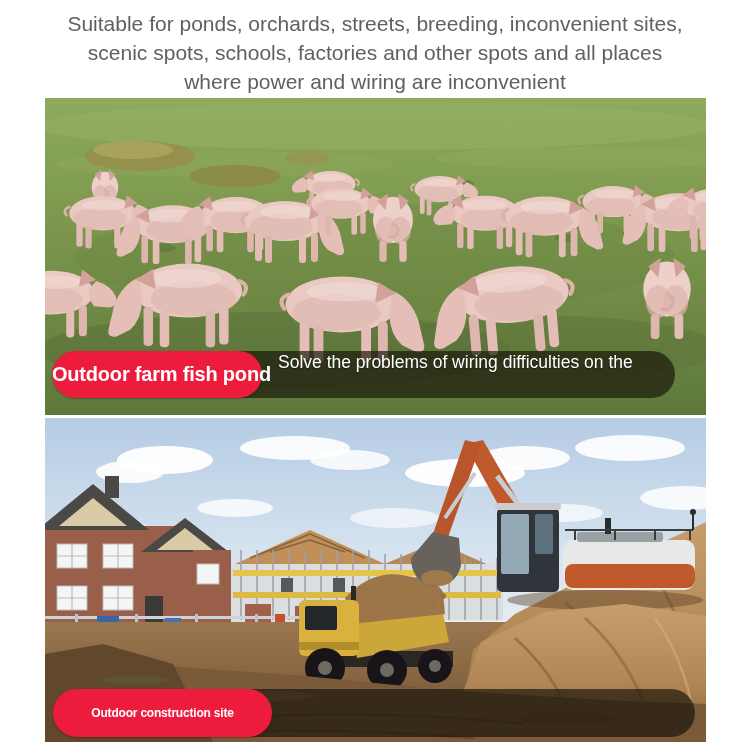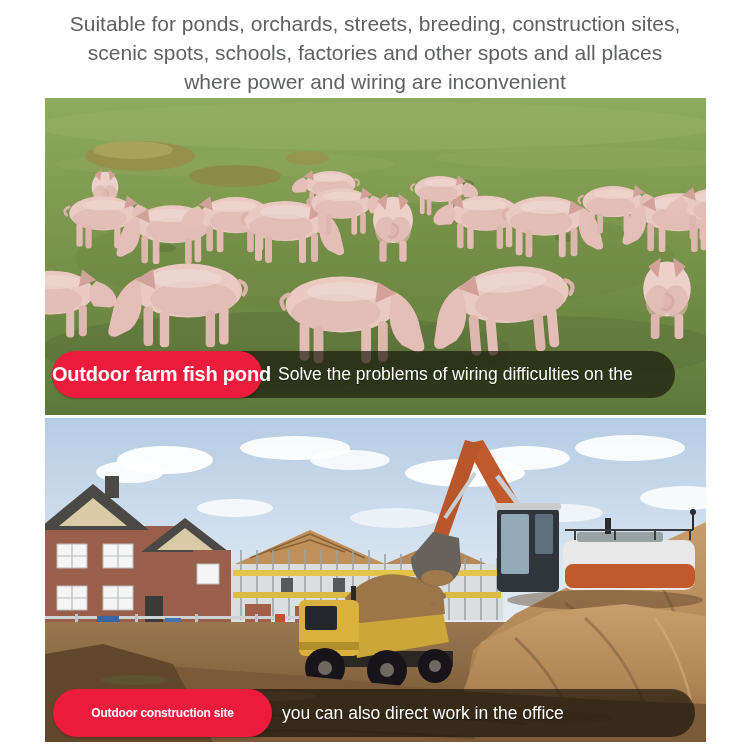--- a/index.html
+++ b/index.html
@@ -6,38 +6,38 @@
   .page{position:relative;width:750px;height:750px;background:#ffffff;overflow:hidden;
         font-family:"Liberation Sans","DejaVu Sans",sans-serif;}
   .header{position:absolute;top:9px;left:0;width:750px;text-align:center;
           color:#5f6062;font-size:21px;line-height:29px;font-weight:400;}
   .photo{position:absolute;left:45px;width:661px;margin:0;padding:0;overflow:hidden;background:#7a954b;}
   .photo svg{display:block;width:100%;height:100%;}
   .photo1{top:98px;height:317px;}
   .photo2{top:418px;height:324px;background:#c6d6e8;}
   .caption{position:absolute;left:0;top:0;width:100%;height:100%;pointer-events:none;}
   .cap-bar{position:absolute;background:rgba(22,18,8,0.66);border-radius:24px;
-           display:flex;flex-direction:column;justify-content:center;box-sizing:border-box;}
+           display:flex;flex-direction:column;box-sizing:border-box;}
   .photo1 .cap-bar{left:12px;top:253px;width:618px;height:47px;padding-left:221px;}
   .photo2 .cap-bar{left:12px;top:271px;width:638px;height:48px;padding-left:225px;}
   .cap-line{margin:0;color:#ffffff;font-size:17.5px;line-height:23px;white-space:nowrap;
             text-shadow:0 1px 1px rgba(0,0,0,0.45);}
   .cap-pill{position:absolute;background:#ed1c3d;color:#ffffff;text-align:center;
             border-radius:24px;white-space:nowrap;letter-spacing:-0.2px;
             box-shadow:0 1px 2px rgba(0,0,0,0.25);font-weight:bold;}
   .photo1 .cap-pill{left:7px;top:253px;width:210px;height:47px;font-size:20px;line-height:47px;}
   .photo2 .cap-pill{left:8px;top:271px;width:219px;height:48px;font-size:12px;line-height:48px;}
 </style>
 </head>
 <body>
 
 <div class="page">
 
   <div class="header">
-    <div>Suitable for ponds, orchards, streets, breeding, construction sites,</div>
+    <div>Suitable for ponds, orchards, streets, breeding, inconvenient sites,</div>
     <div>scenic spots, schools, factories and other spots and all places</div>
     <div>where power and wiring are inconvenient</div>
   </div>
 
   <figure class="photo photo1">
     <svg viewBox="0 0 661 317" preserveAspectRatio="none">
       <defs>
         <linearGradient id="grassG" x1="0" y1="0" x2="0" y2="1">
           <stop offset="0" stop-color="#8daa5d"></stop>
           <stop offset="0.45" stop-color="#7a954b"></stop>
@@ -267,19 +267,18 @@
         <path d="M 180 300 Q 330 290 480 306" stroke="#553d24" stroke-width="3" fill="none" opacity="0.5"></path>
         <path d="M 80 318 Q 260 306 430 320" stroke="#553d24" stroke-width="3" fill="none" opacity="0.5"></path>
         <ellipse cx="230" cy="278" rx="40" ry="5" fill="#9d7b51" opacity="0.5"></ellipse>
         <ellipse cx="520" cy="300" rx="50" ry="6" fill="#6a4b2d" opacity="0.6"></ellipse>
         <ellipse cx="90" cy="262" rx="34" ry="5" fill="#55703a" opacity="0.3"></ellipse>
       </g>
     </svg>
 
     <div class="caption">
       <div class="cap-bar">
-        <p class="cap-line">you can also direct work in the office</p>
       </div>
       <div class="cap-pill">Outdoor construction site</div>
     </div>
   </figure>
 
 </div>
 
 </body></html>

